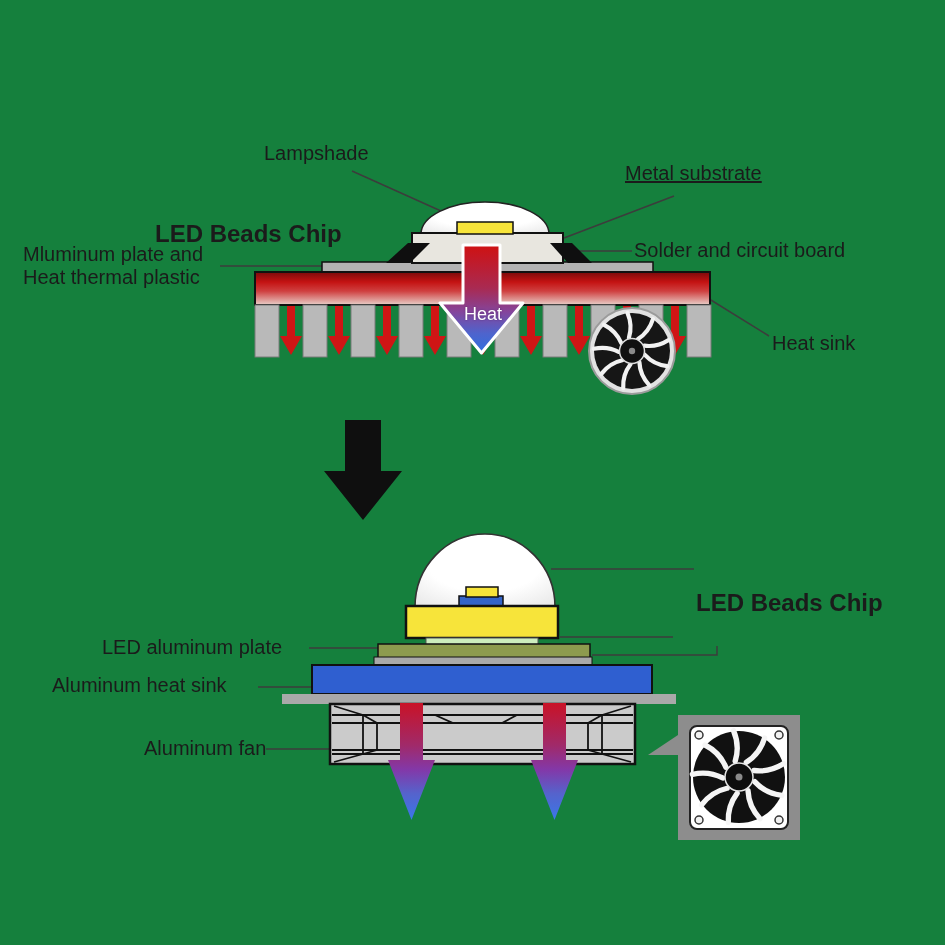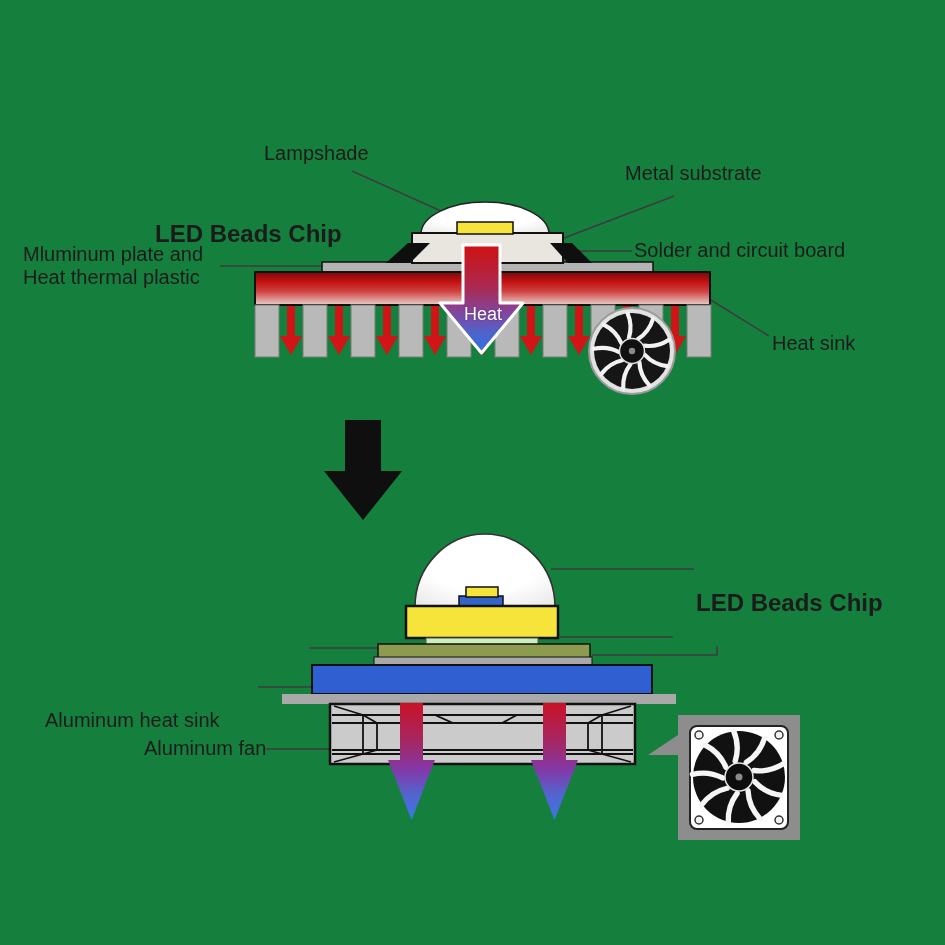--- a/index.html
+++ b/index.html
@@ -199,34 +199,35 @@
         <circle cx="779" cy="820" r="4"></circle>
       </g>
     </g>
   </g>
 </svg>
 
 <div class="lbl" style="left:264px;top:142px;">Lampshade</div>
 
 <div class="lbl bold" style="left:155px;top:189px;">LED Beads Chip</div>
 
-<div class="lbl" style="left:625px;top:162px;">Metal substrate</div>
+<div class="lbl" style="left:625px;top:162px;text-decoration:underline;">Metal substrate</div>
 
 <div class="lbl" style="left:634px;top:239px;">Solder and circuit board</div>
 
 <div class="lbl" style="left:23px;top:243px;">
   <div>Mluminum plate and</div>
   <div>Heat thermal plastic</div>
 </div>
 
 <div class="lbl" style="left:772px;top:332px;">Heat sink</div>
 
 <div class="heat-word">Heat</div>
 
 <div class="lbl bold" style="left:696px;top:558px;">LED Beads Chip</div>
 
 
-
-<div class="lbl" style="left:45px;top:674px;margin-top:35px;">Aluminum heat sink</div>
+<div class="lbl" style="left:102px;top:636px;">LED aluminum plate</div>
+
+<div class="lbl" style="left:52px;top:674px;">Aluminum heat sink</div>
 
 <div class="lbl" style="left:144px;top:737px;">Aluminum fan</div>
 
 </div>
 
 </body></html>

